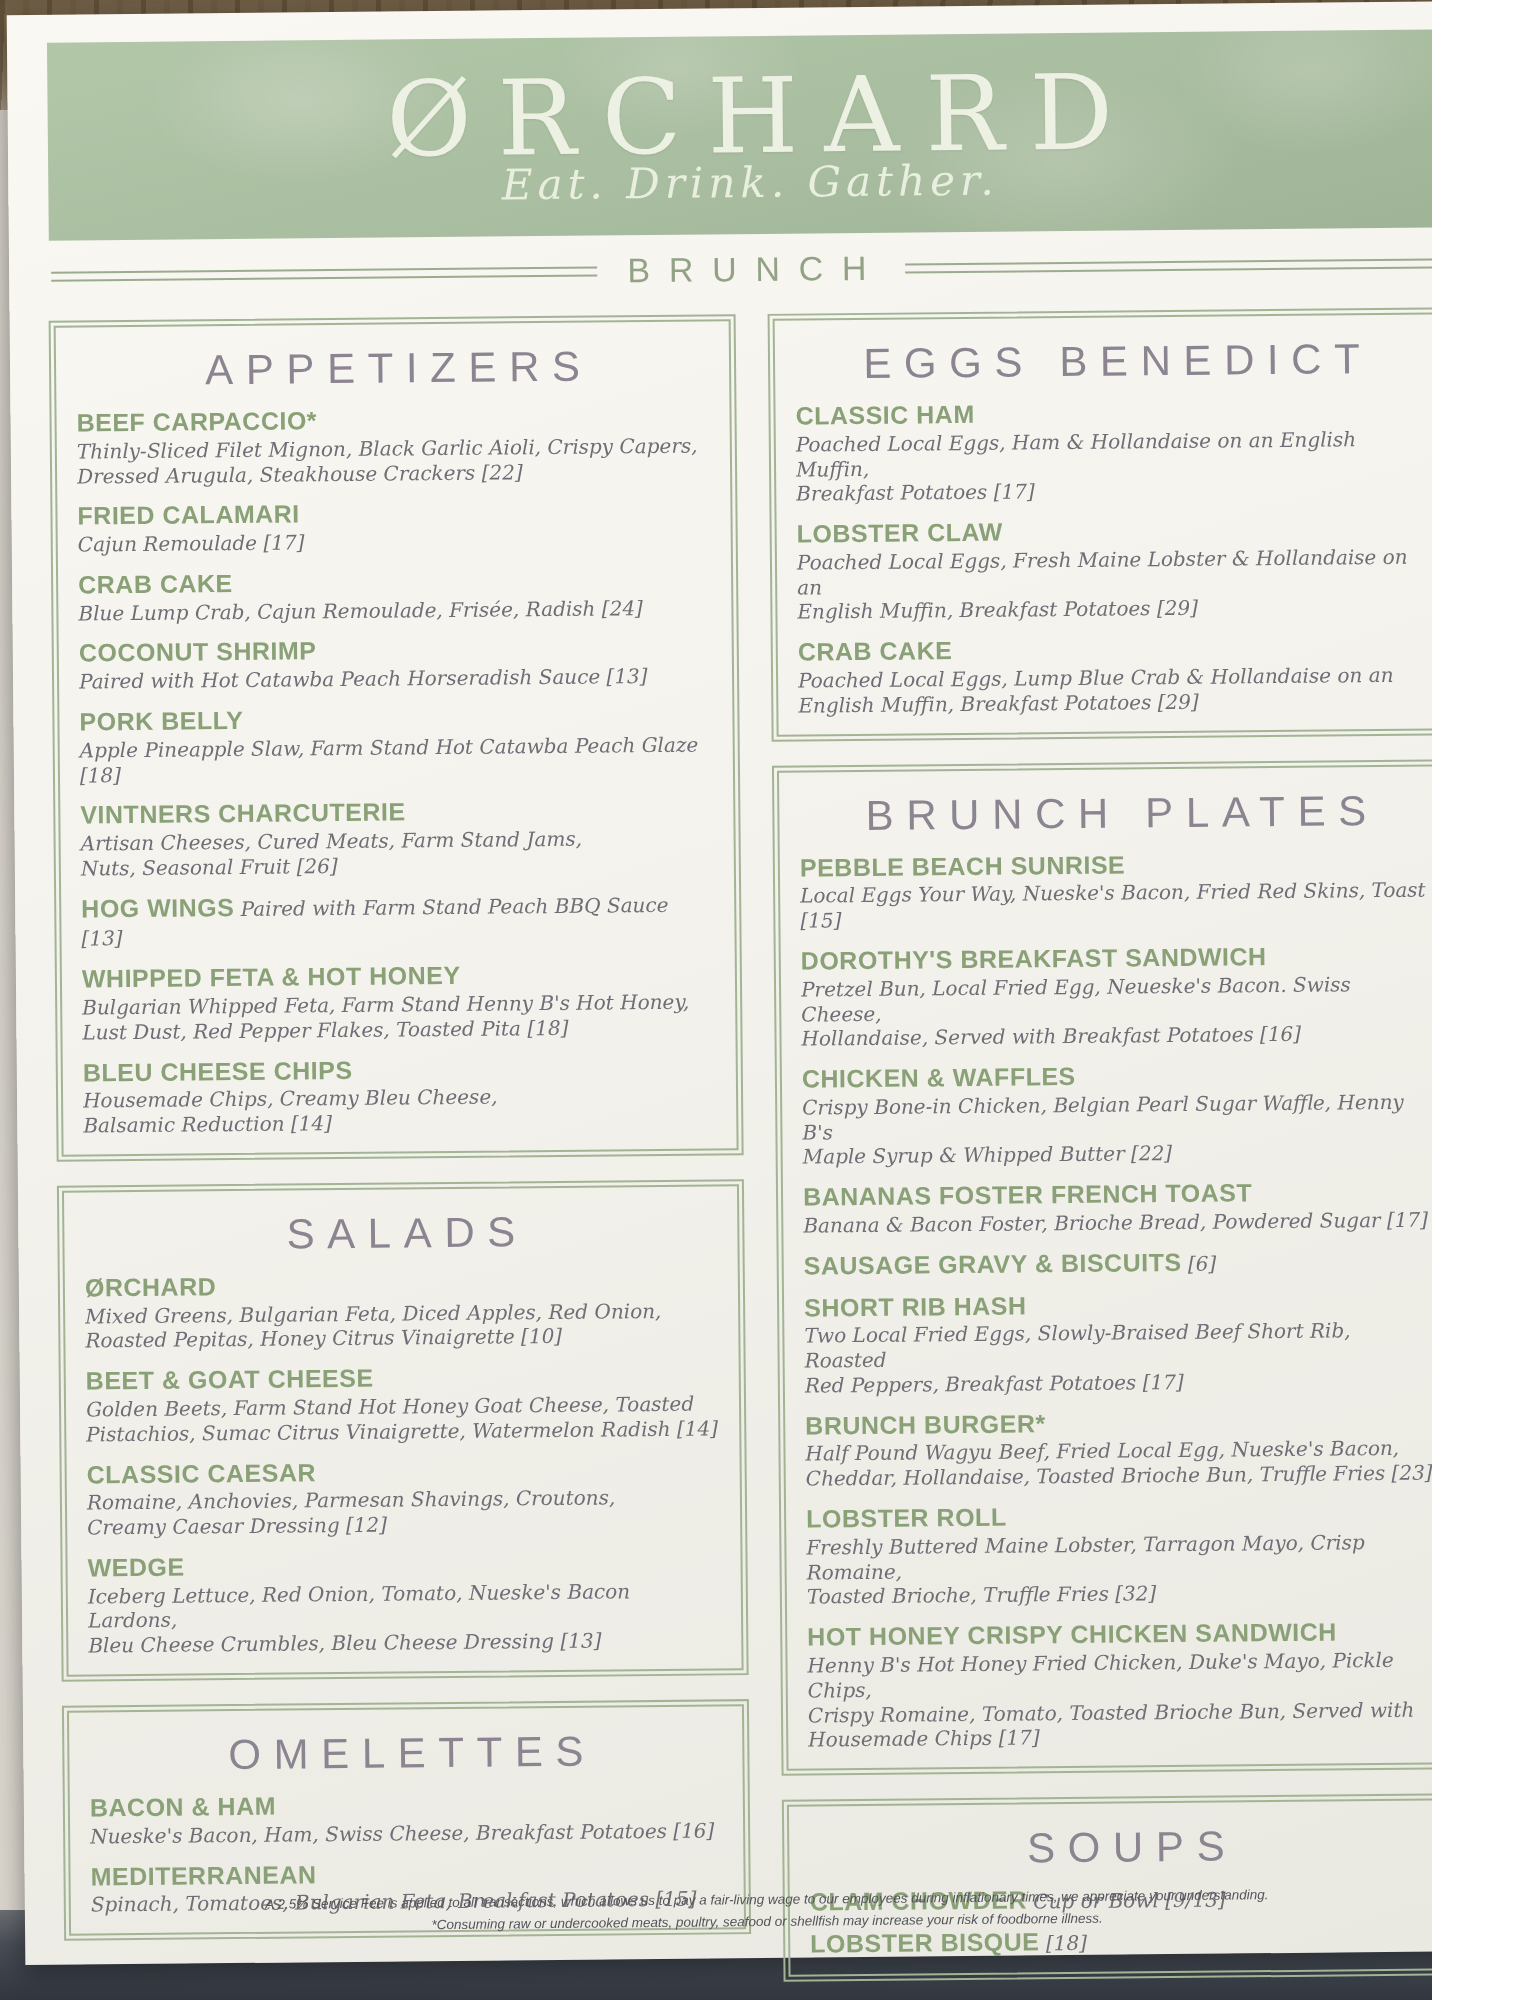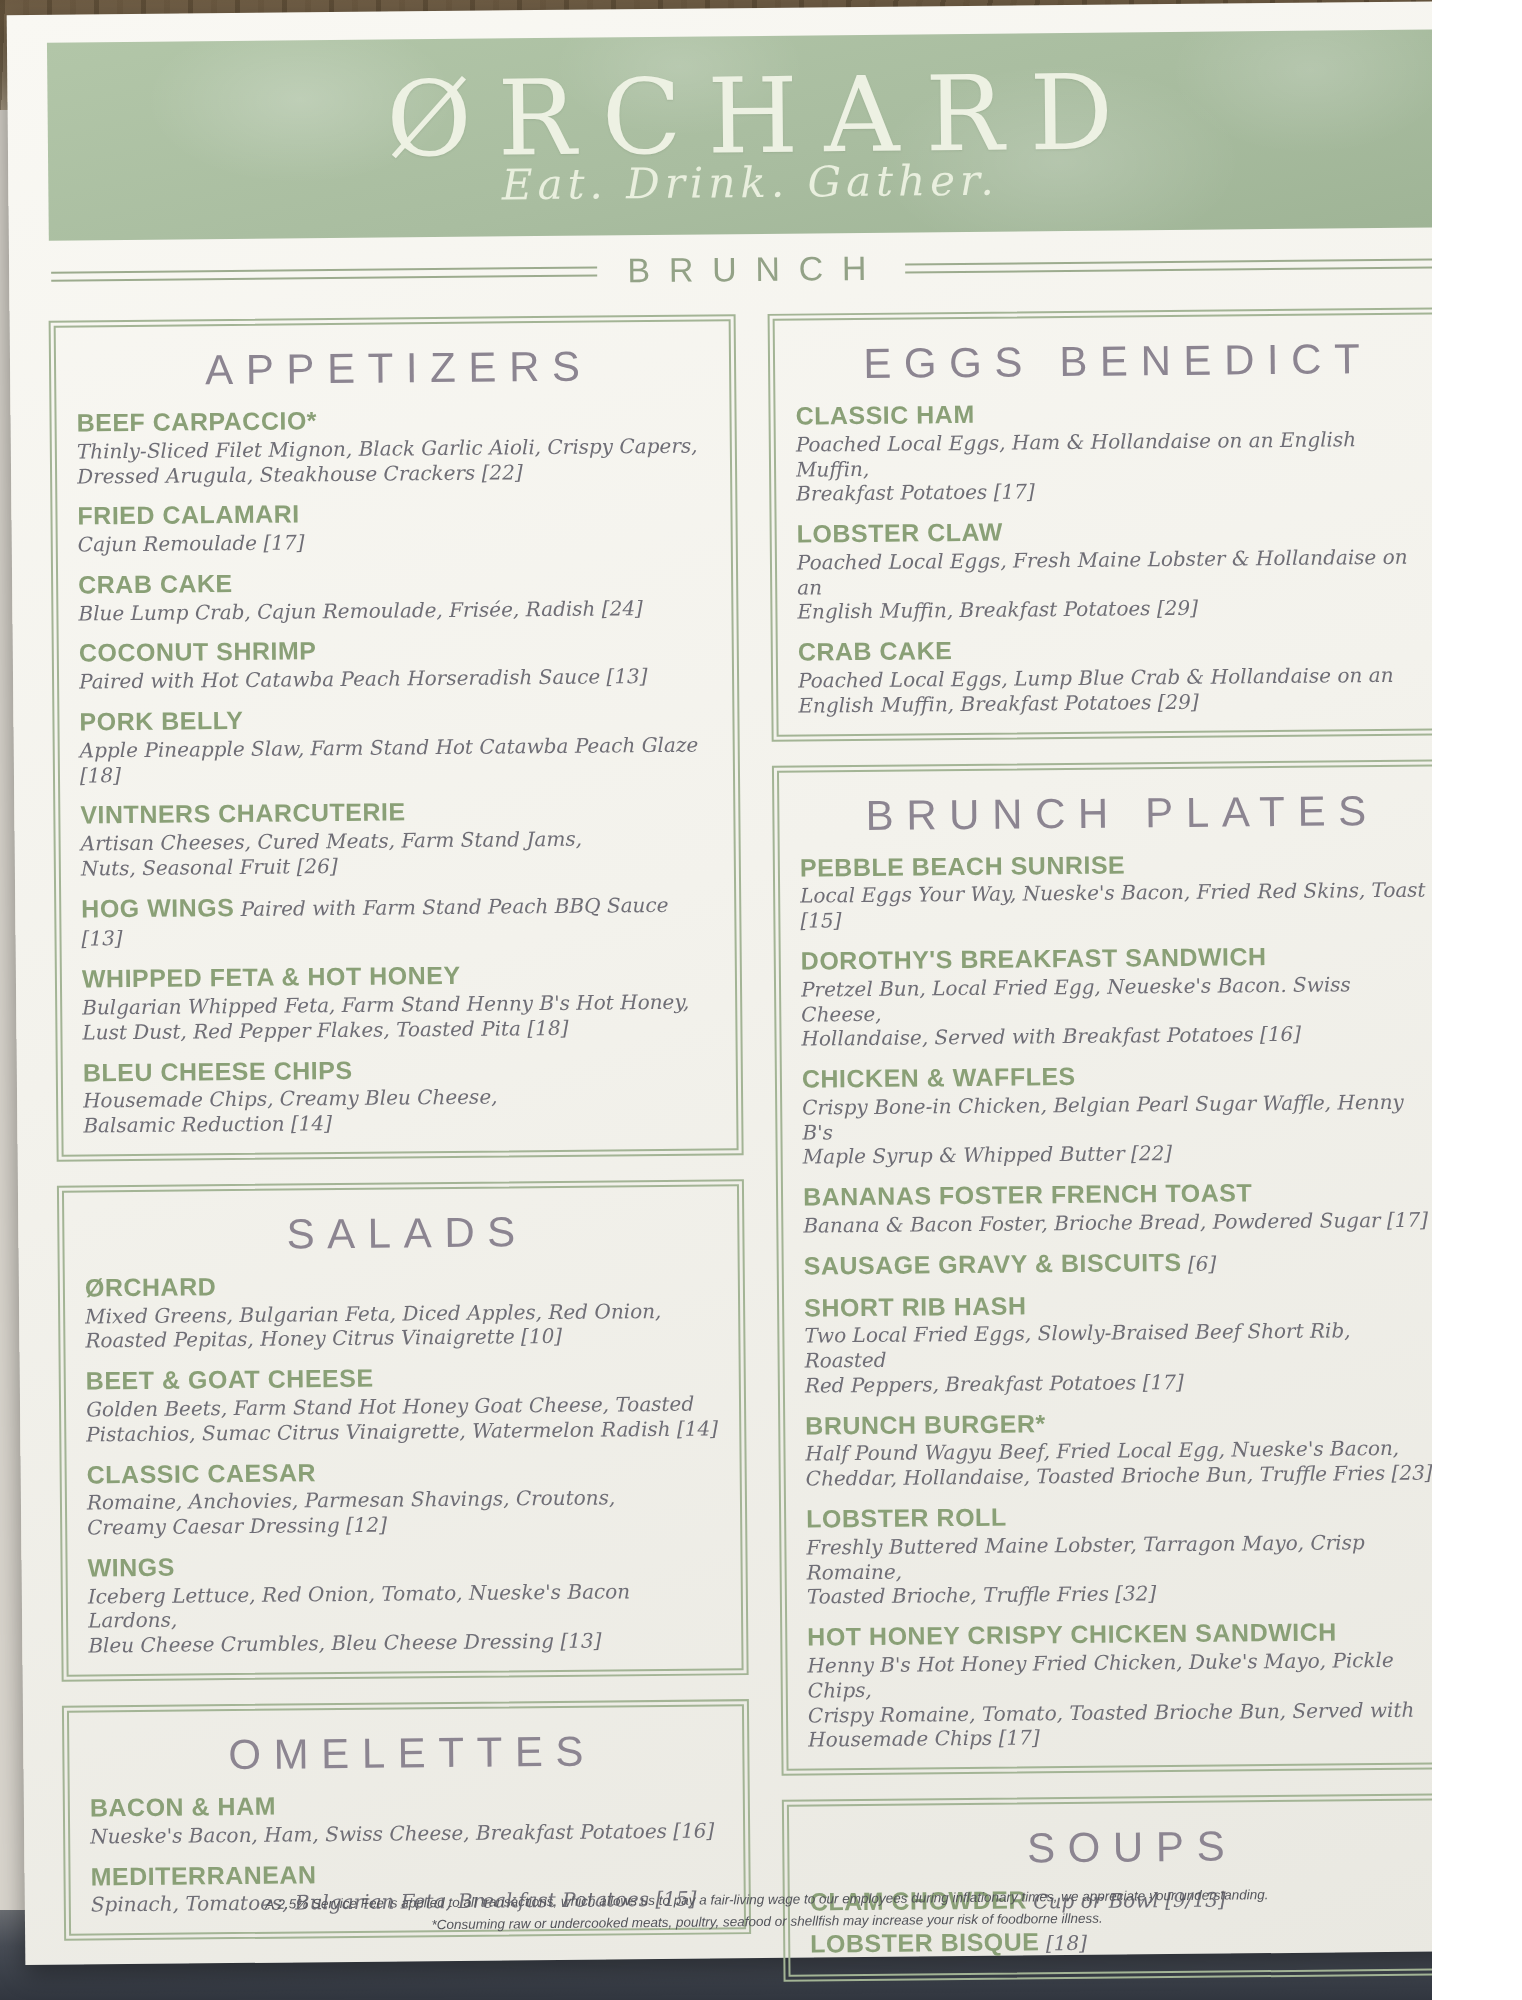--- a/index.html
+++ b/index.html
@@ -143,21 +143,21 @@
                 <div class="item-name"><span>BEET &amp; GOAT CHEESE</span></div>
                 <div class="item-desc">Golden Beets, Farm Stand Hot Honey Goat Cheese, Toasted
 Pistachios, Sumac Citrus Vinaigrette, Watermelon Radish [14]</div>
               </div>
               <div class="item">
                 <div class="item-name"><span>CLASSIC CAESAR</span></div>
                 <div class="item-desc">Romaine, Anchovies, Parmesan Shavings, Croutons,
 Creamy Caesar Dressing [12]</div>
               </div>
               <div class="item">
-                <div class="item-name"><span>WINGS</span></div>
+                <div class="item-name"><span>WEDGE</span></div>
                 <div class="item-desc">Iceberg Lettuce, Red Onion, Tomato, Nueske's Bacon Lardons,
 Bleu Cheese Crumbles, Bleu Cheese Dressing [13]</div>
               </div>
             </div>
         </div>
         <div class="box box-bottom">
           <div class="section-title">OMELETTES</div>
           <div class="items">
               <div class="item">
                 <div class="item-name"><span>BACON &amp; HAM</span></div>

